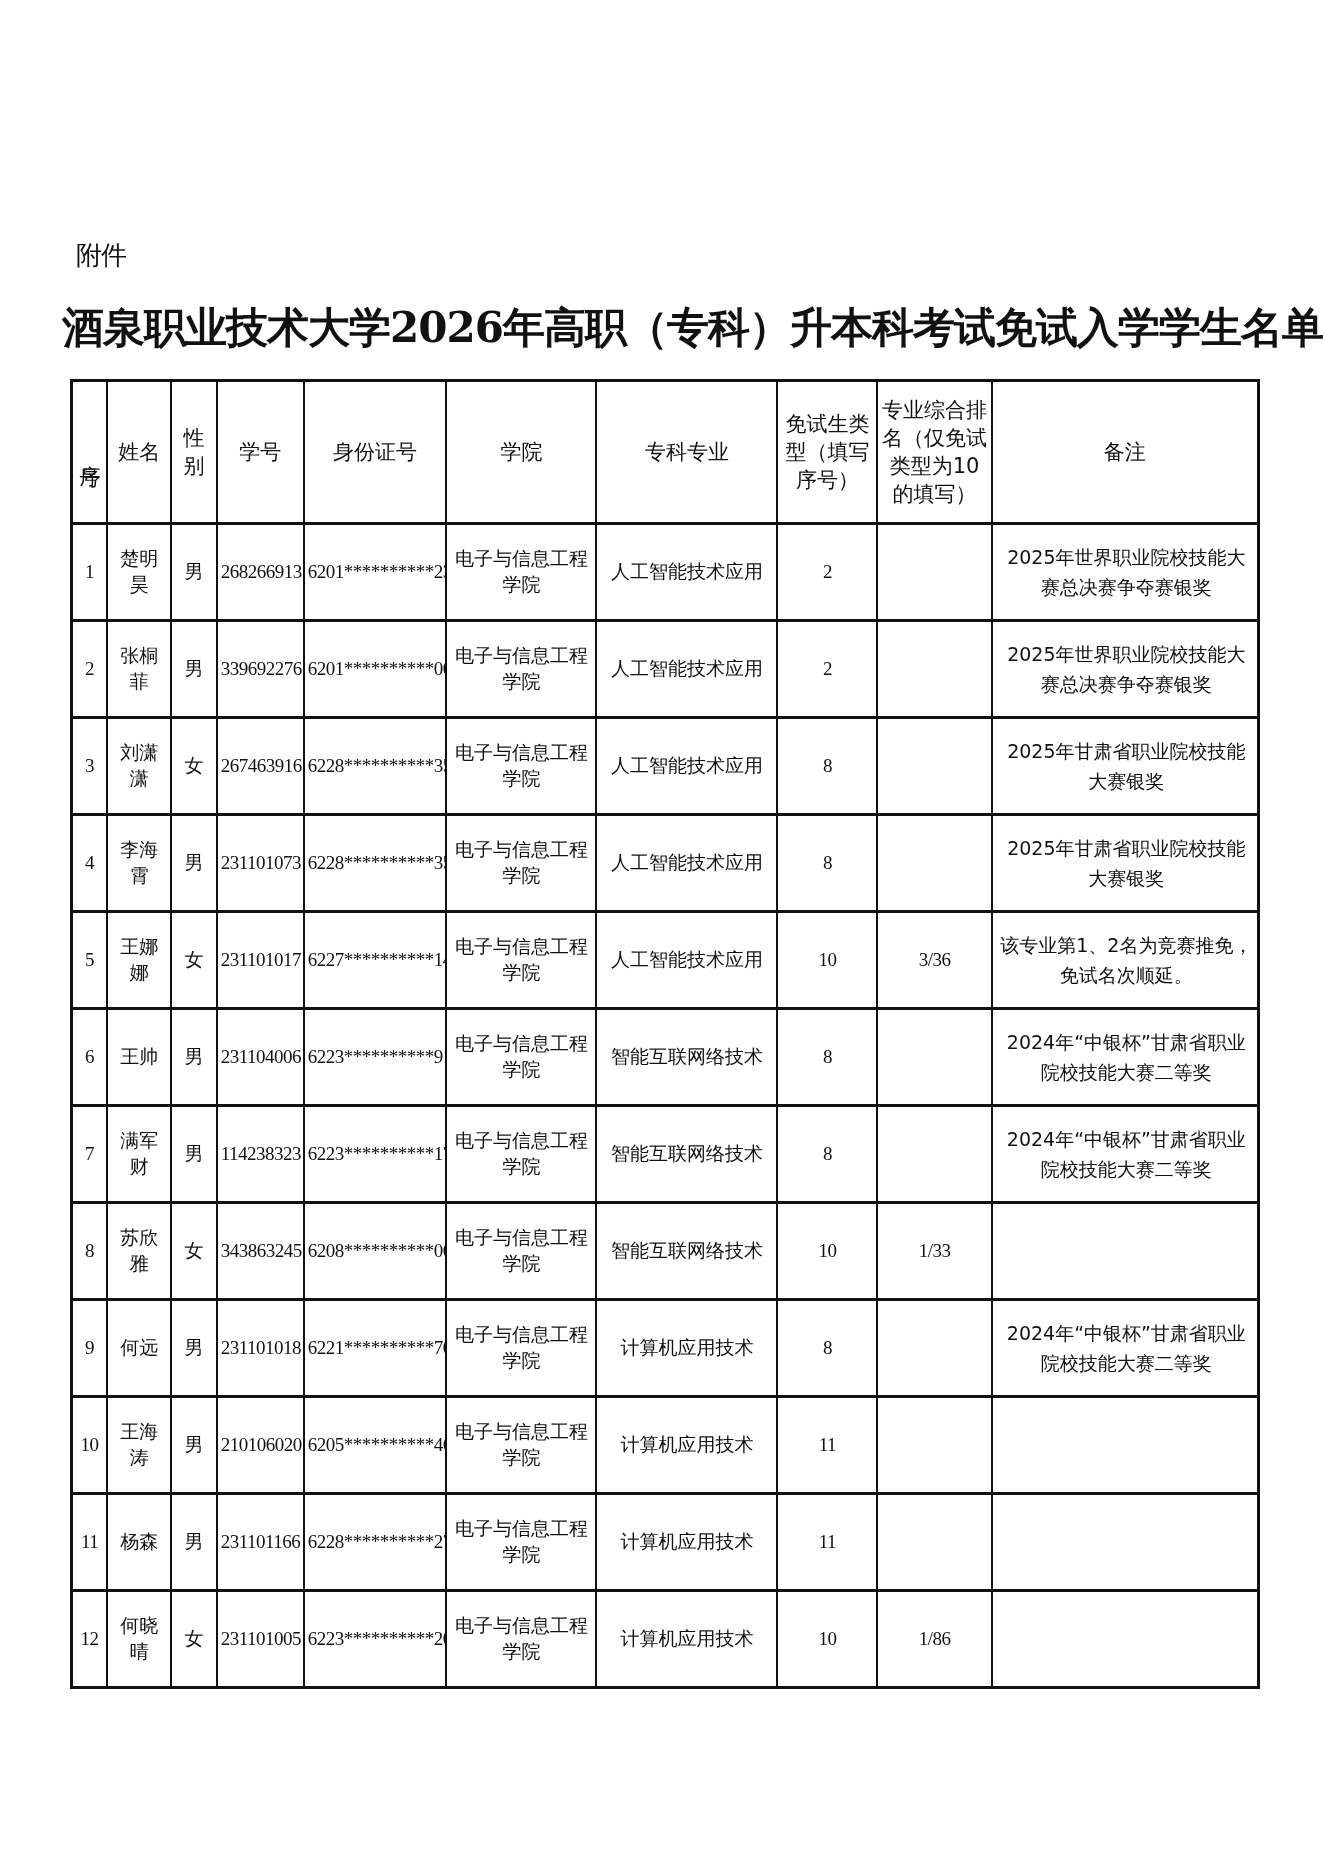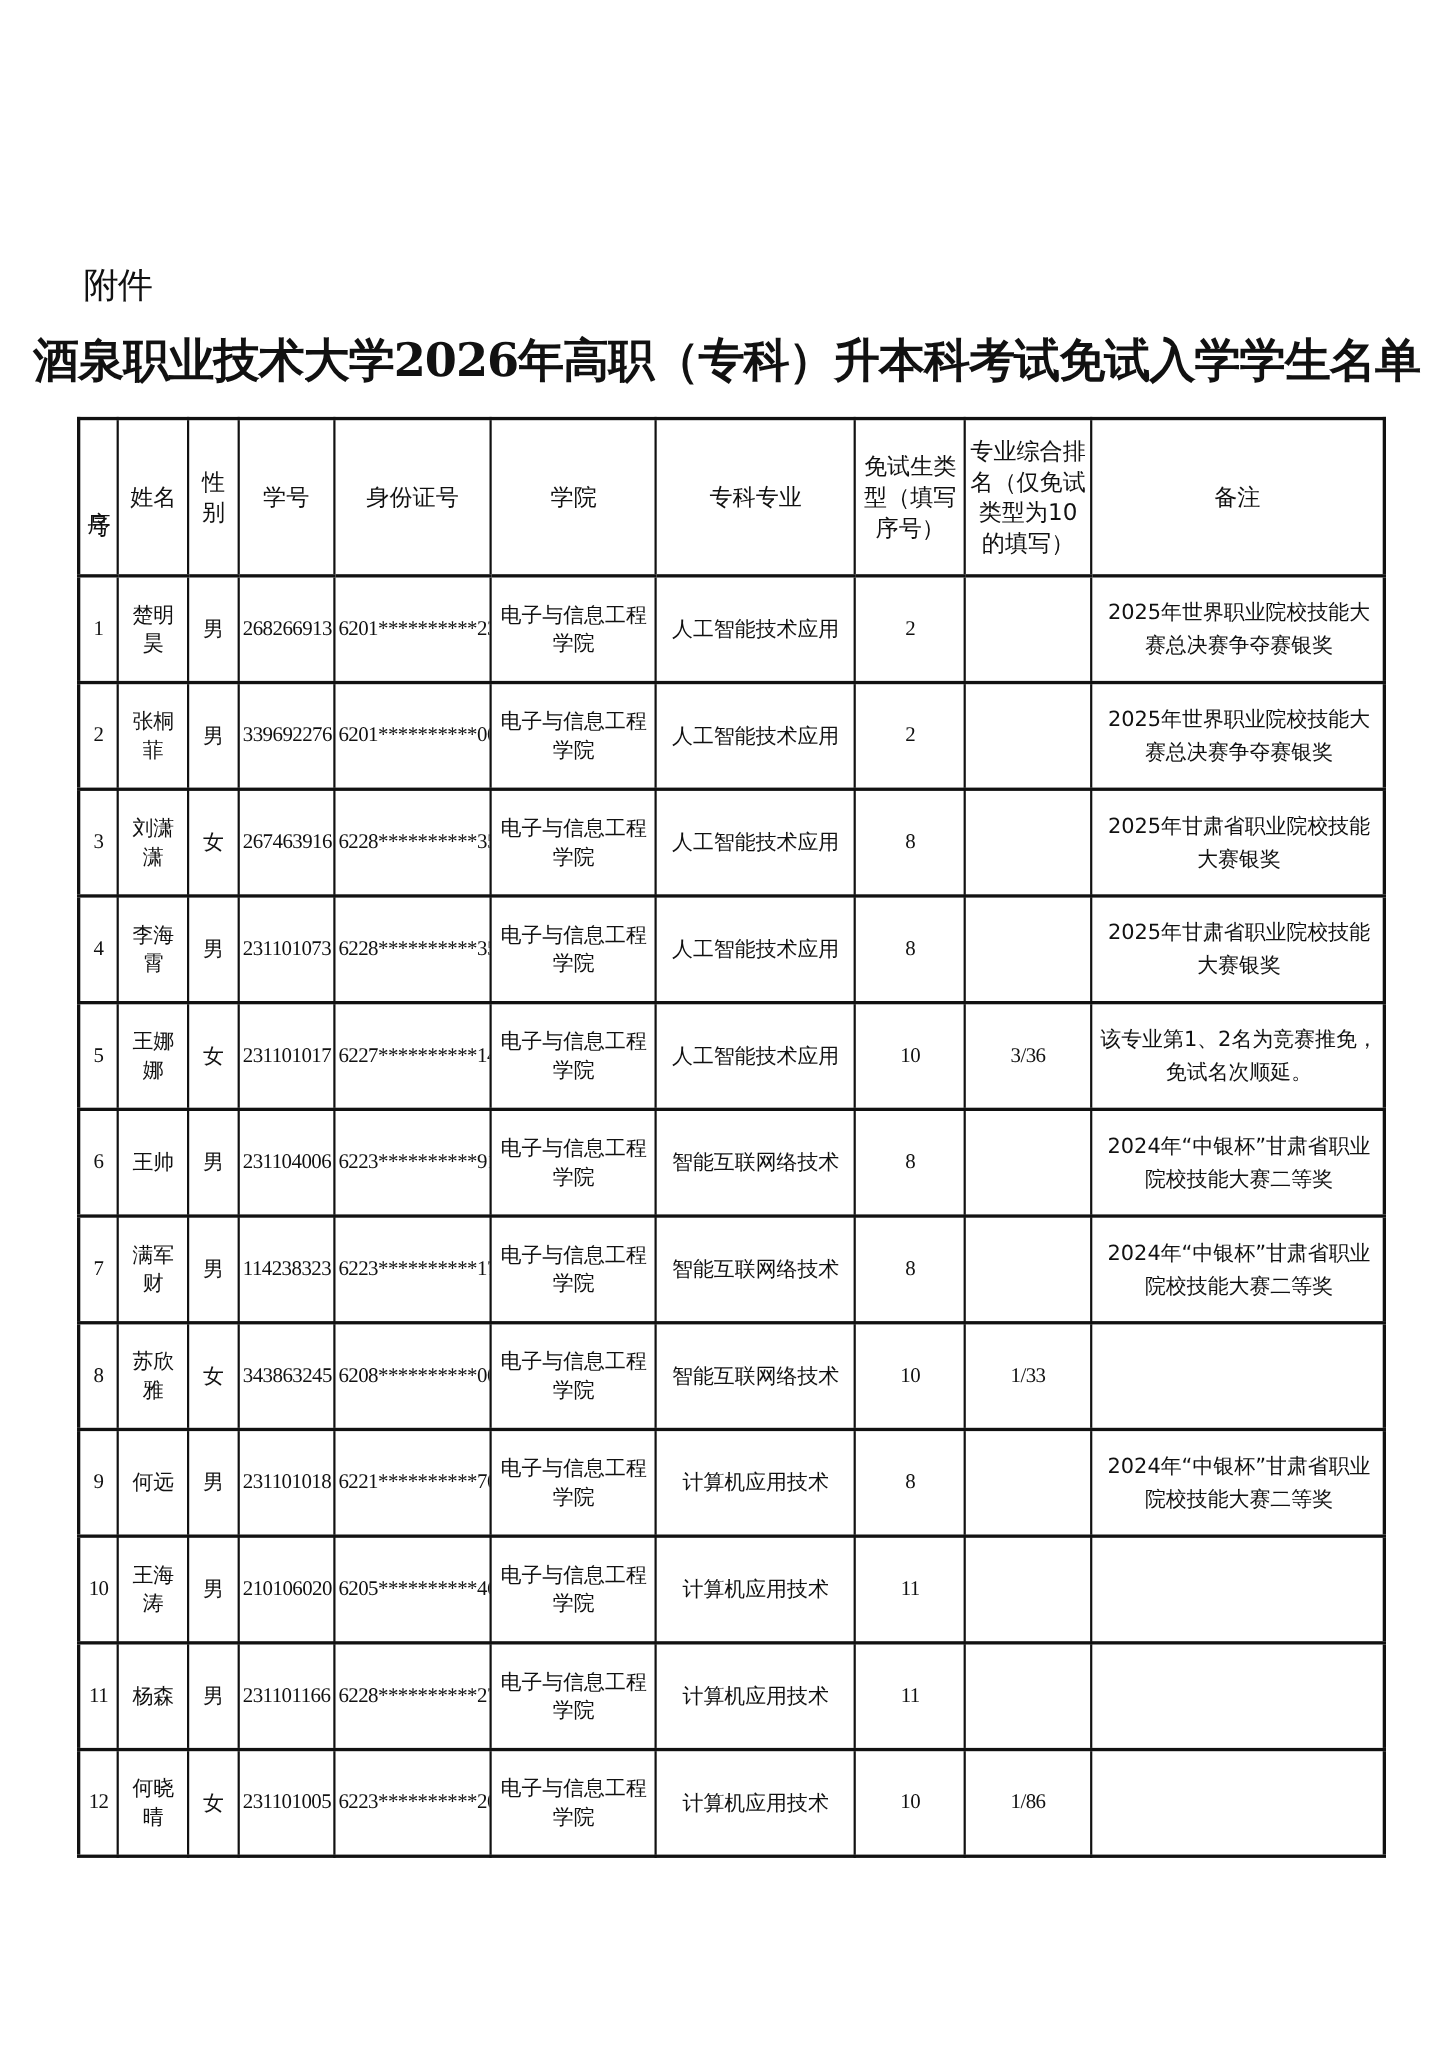--- a/index.html
+++ b/index.html
@@ -2,25 +2,25 @@
 <html><head>
   <meta charset="utf-8">
   <style>
     html, body { margin: 0; padding: 0; background: #ffffff; }
     body {
       width: 1323px; height: 1871px; position: relative; overflow: hidden;
       font-family: "DejaVu Serif", "Liberation Serif", serif; color: #111;
     }
     .attachment {
       position: absolute; left: 76px; top: 238px;
-      font-size: 32px; font-family: "DejaVu Sans", "Liberation Sans", sans-serif;
+      font-size: 26px; font-family: "DejaVu Sans", "Liberation Sans", sans-serif;
       letter-spacing: -1px;
     }
     .doc-title {
-      position: absolute; left: 0; right: 0; top: 300px; text-align: left;
+      position: absolute; left: 0; right: 0; top: 300px; text-align: right;
       font-size: 42px; font-weight: bold; letter-spacing: -1px;
       font-family: "DejaVu Serif", "Liberation Serif", serif;
       padding-left: 30px;
     }
     table.roster {
       position: absolute; left: 70px; top: 379px;
       width: 1190px; border-collapse: collapse; table-layout: fixed;
       border: 3px solid #111;
     }
     table.roster th, table.roster td {

